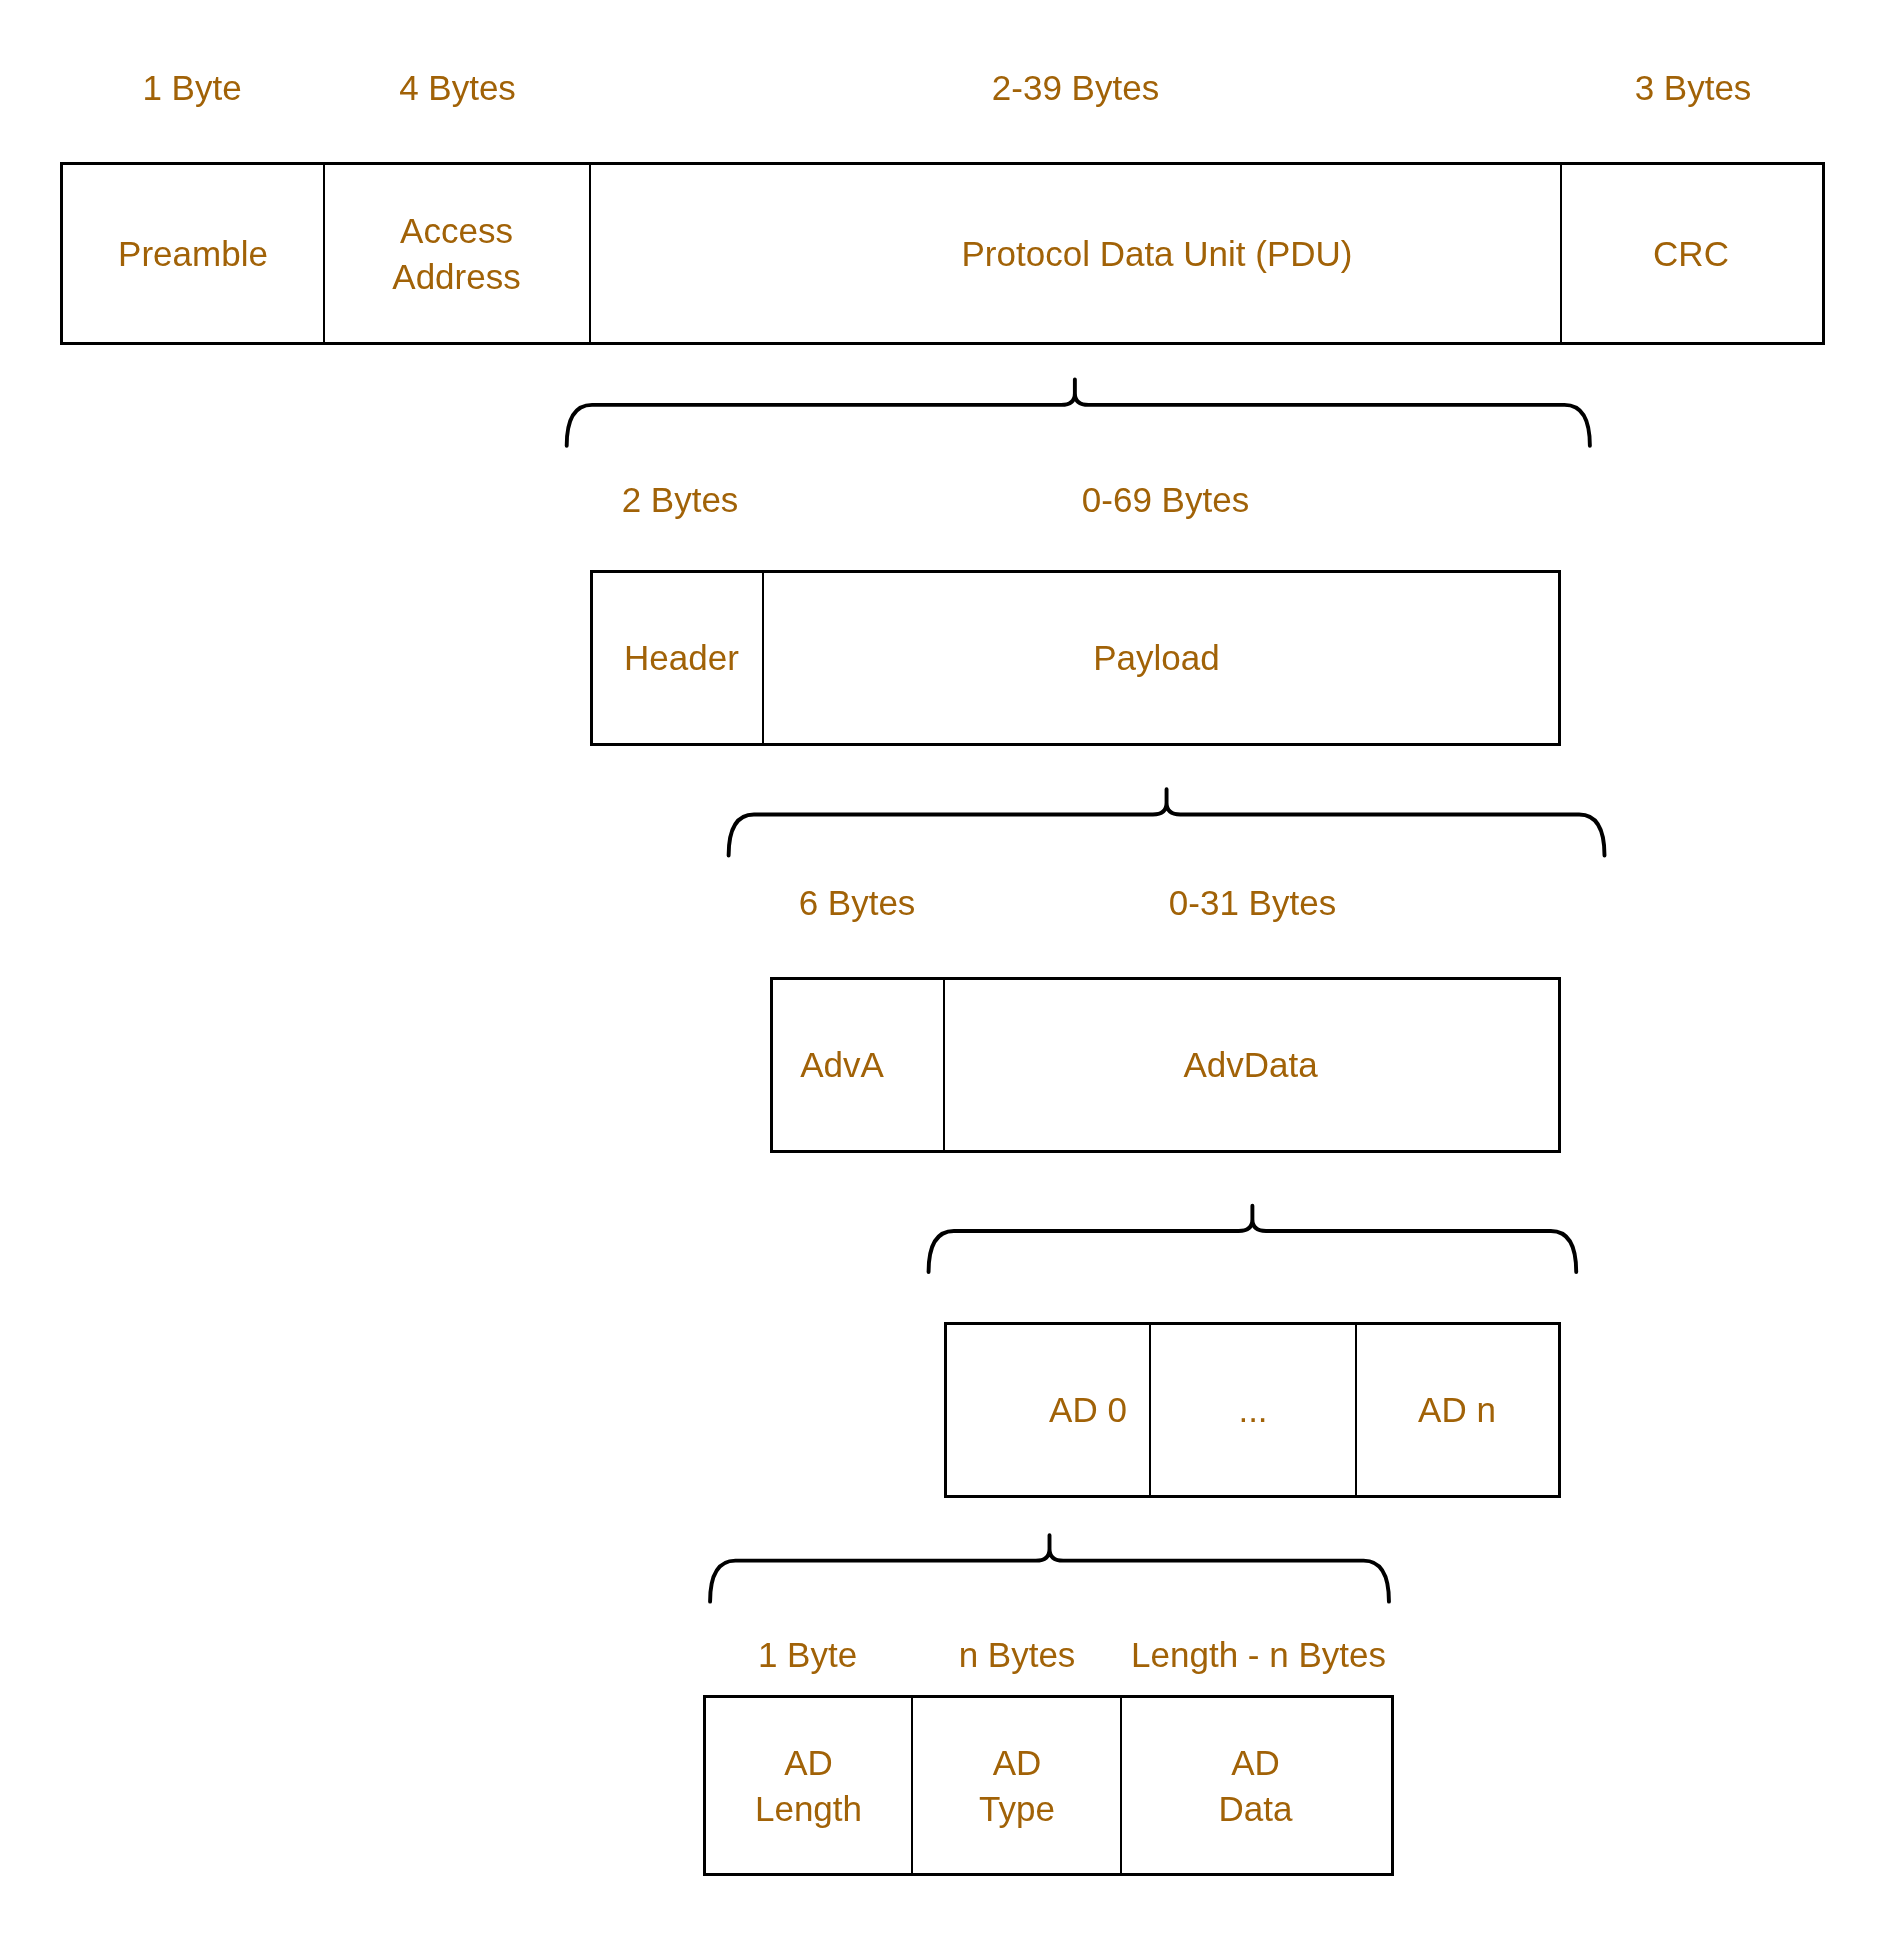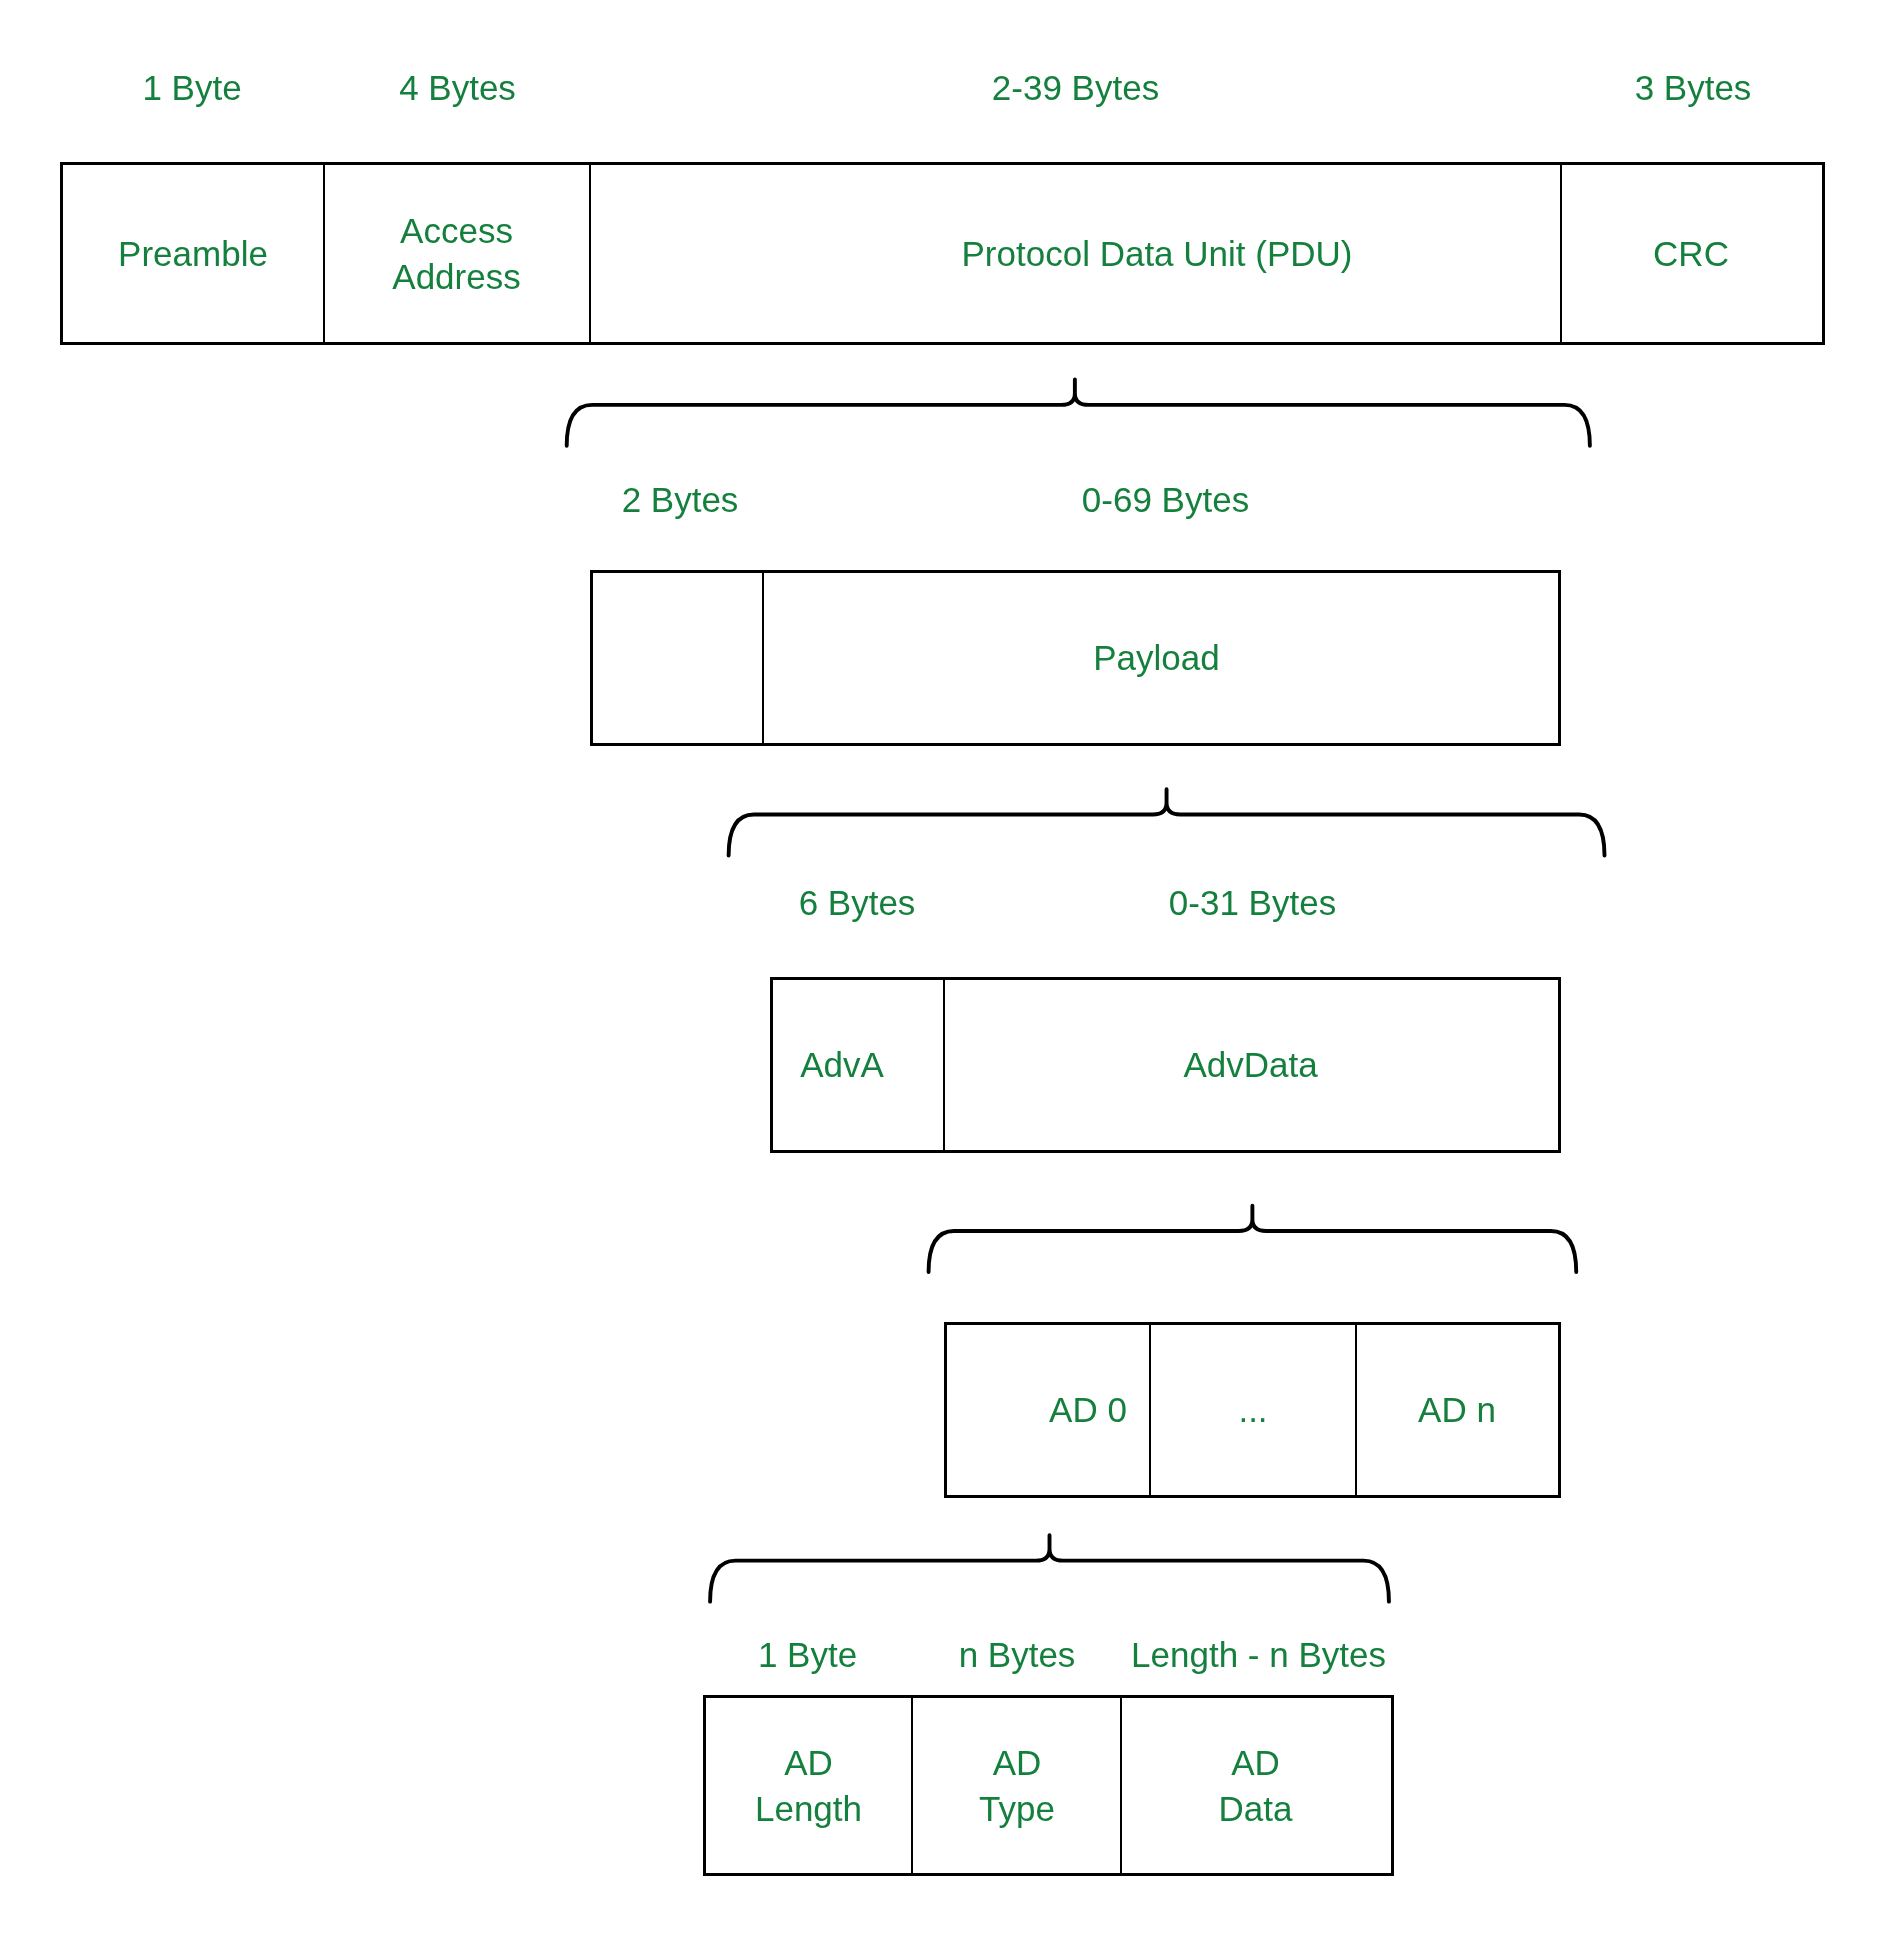--- a/index.html
+++ b/index.html
@@ -6,21 +6,21 @@
     margin: 0;
     padding: 0;
     background: #ffffff;
   }
   .page {
     position: relative;
     width: 1902px;
     height: 1946px;
     background: #ffffff;
     font-family: "Liberation Sans", sans-serif;
-    color: #15803d;
+    color: #a16207;
     overflow: hidden;
   }
   .braces-layer {
     position: absolute;
     left: 0;
     top: 0;
     width: 1902px;
     height: 1946px;
   }
   .braces-layer path {
@@ -83,20 +83,21 @@
     <div class="cell divided" style="left:260px;  width:265px;">Access
 Address</div>
     <div class="cell divided" style="left:526px;  width:1134px;">Protocol Data Unit (PDU)</div>
     <div class="cell divided" style="left:1497px; width:260px;">CRC</div>
   </div>
 
   <div class="size-label" style="left:590px; top:478px; width:180px;">2 Bytes</div>
   <div class="size-label" style="left:770px; top:478px; width:791px;">0-69 Bytes</div>
 
   <div class="box-row" style="left:590px; top:570px; width:971px; height:176px;">
+    <div class="cell" style="left:0;     width:177px;">Header</div>
     <div class="cell divided" style="left:169px; width:787px;text-align:center;">Payload</div>
   </div>
 
   <div class="size-label" style="left:770px; top:881px; width:174px;">6 Bytes</div>
   <div class="size-label" style="left:944px; top:881px; width:617px;">0-31 Bytes</div>
 
   <div class="box-row" style="left:770px; top:977px; width:791px; height:176px;">
     <div class="cell" style="left:0;     width:138px;text-align:right;">AdvA</div>
     <div class="cell divided" style="left:170px; width:613px;">AdvData</div>
   </div>

